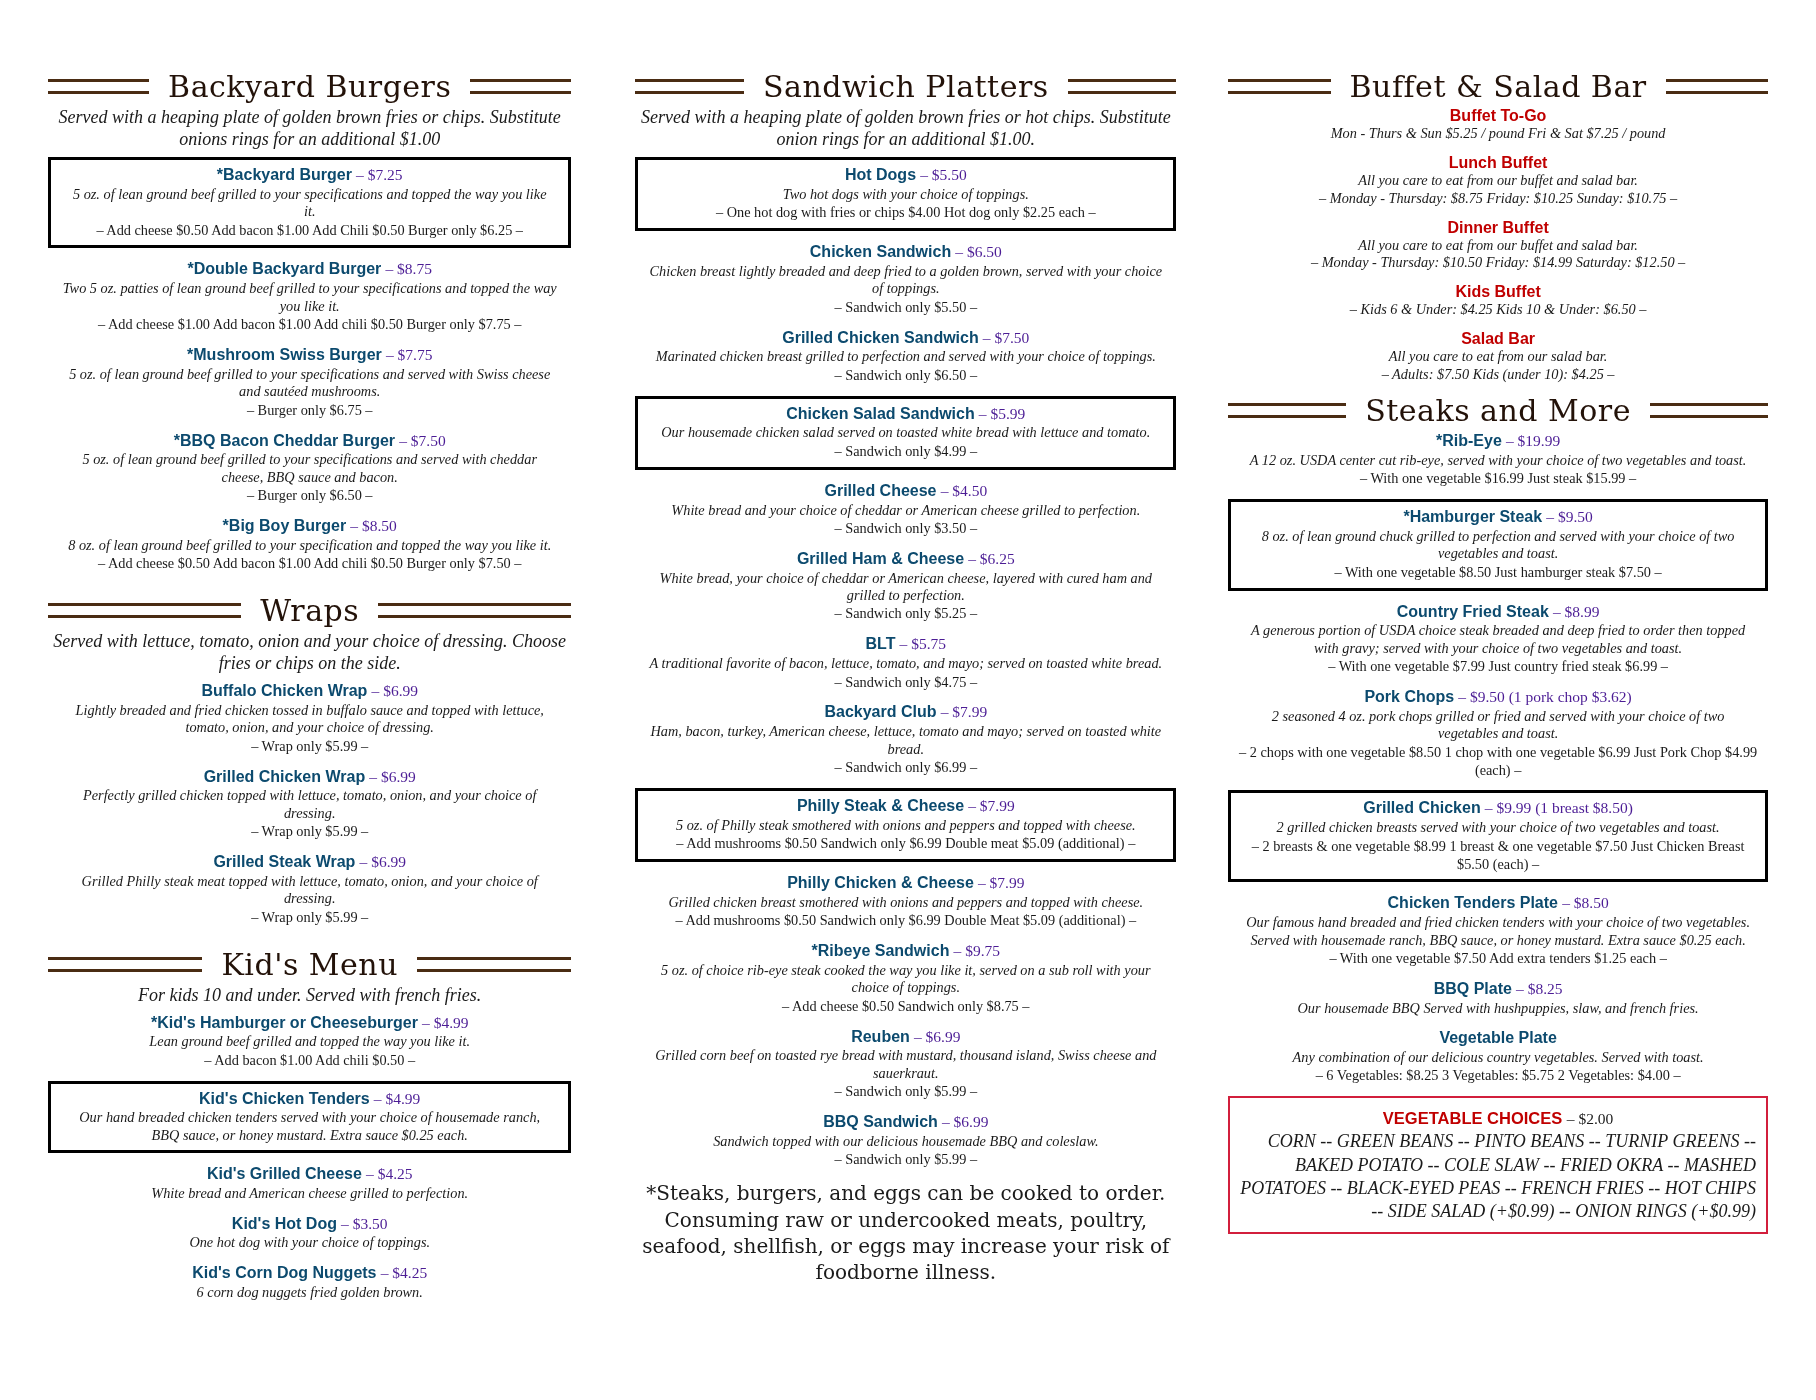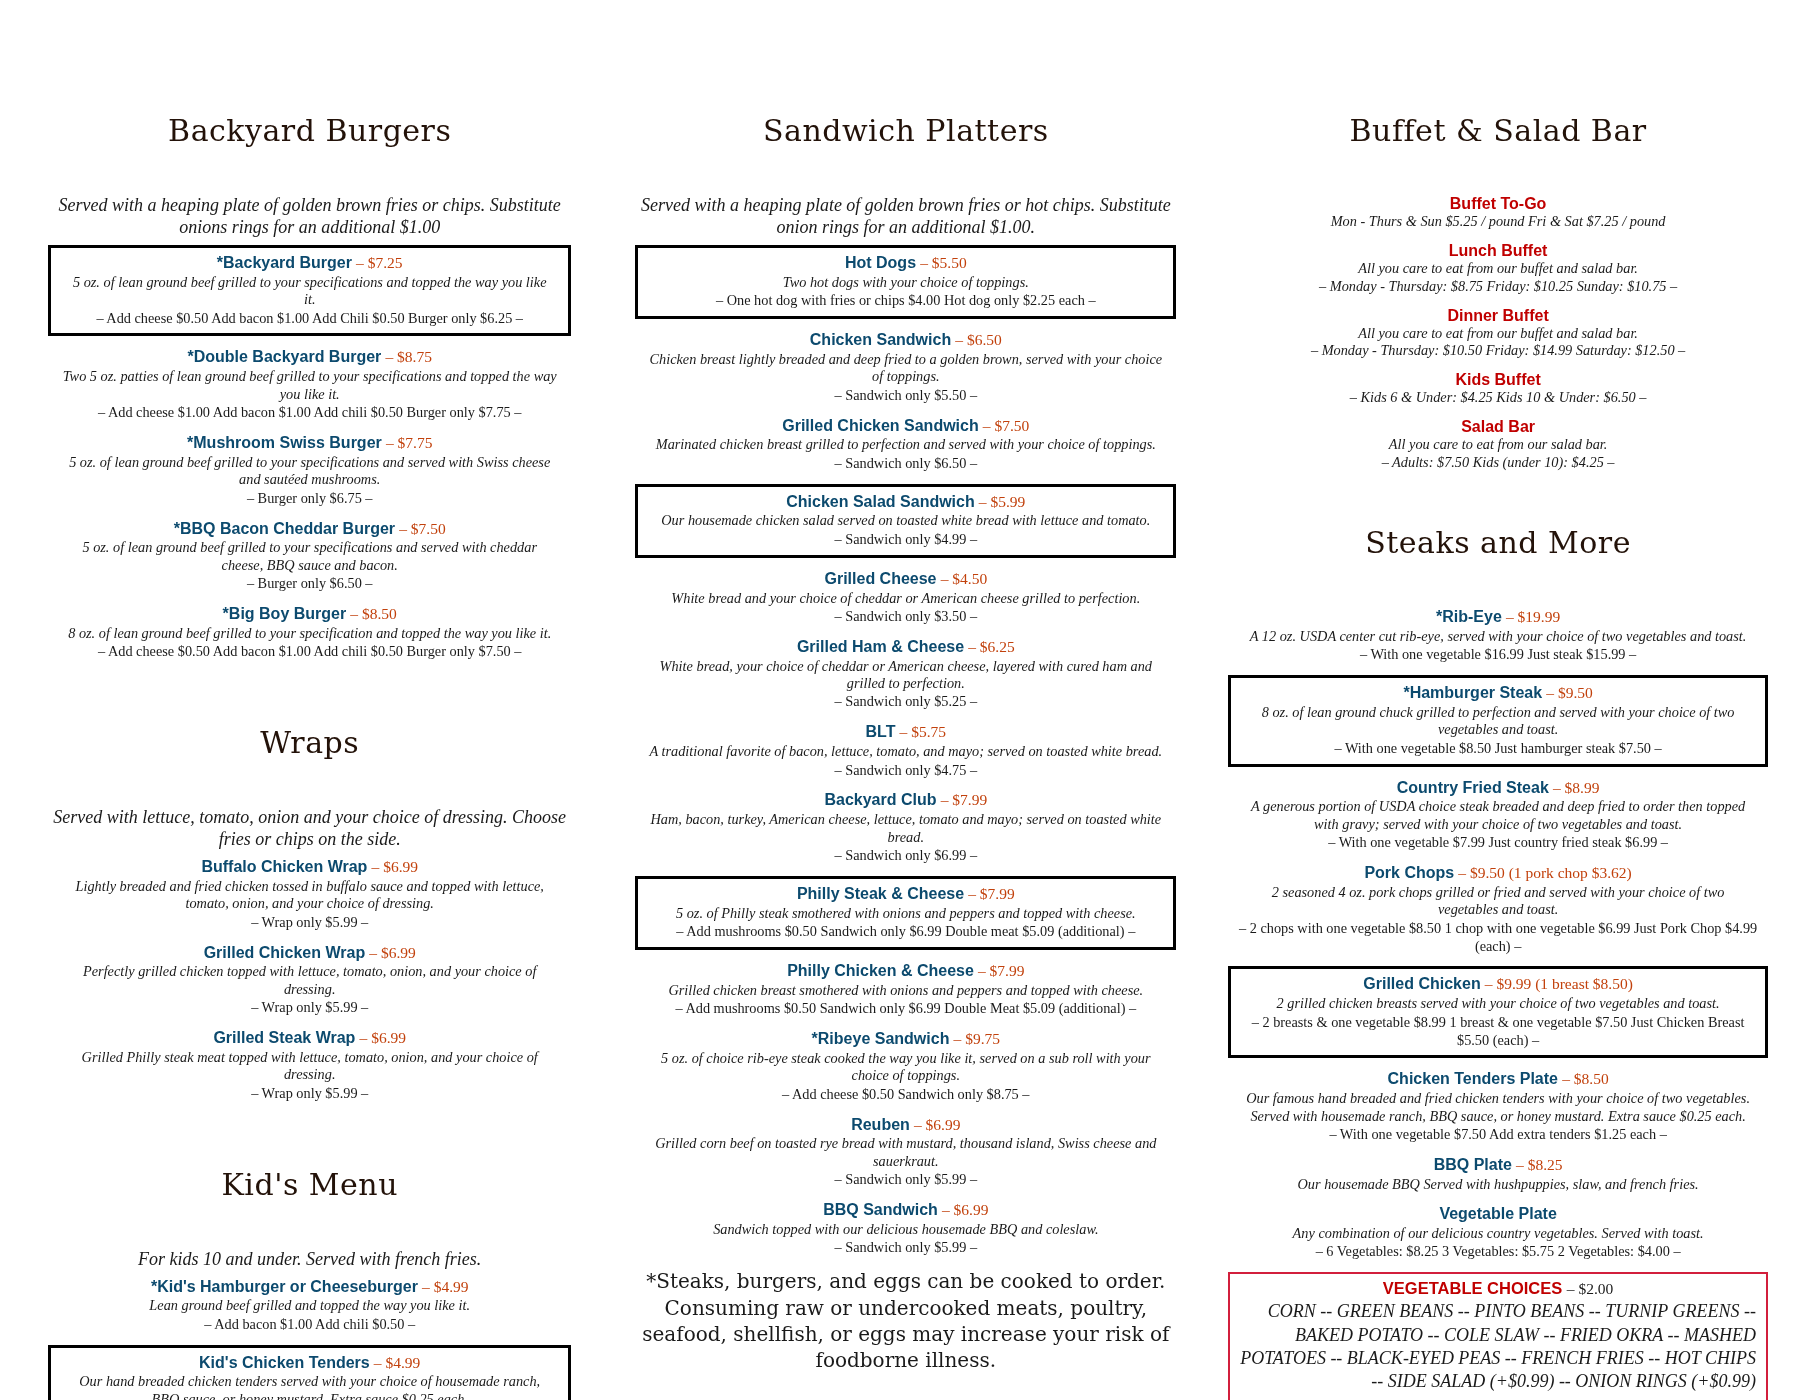--- a/index.html
+++ b/index.html
@@ -32,23 +32,22 @@
   }
   .col-left { width: 585px; padding-right: 42px; }
   .col-mid  { width: 605px; padding: 0 22px; }
   .col-right{ width: 590px; padding-left: 30px; }
 
   
   .sec-head {
     display: flex;
     align-items: center;
     justify-content: space-between;
-    gap: 29px;
+    gap: 19px;
     margin: 0 0 4px 0;
-    flex-direction: column;
   }
   .sec-head .rule {
     flex: 1 1 auto;
     height: 9px;
     border-top: 3px solid #4a2c13;
     border-bottom: 3px solid #4a2c13;
   }
   .sec-head h2 {
     margin: 0;
     font-family: "DejaVu Serif", serif;
@@ -78,21 +77,21 @@
     line-height: 1.2;
     margin-bottom: 1px;
   }
   .item .nm {
     font-weight: bold;
     color: #0c4a6e;
     font-family: "Liberation Sans", sans-serif;
     font-size: 16px;
   }
   .item .price {
-    color: #c2410c;
+    color: #4c1d95;
     font-size: 15.5px;
     font-family: "Liberation Serif", serif;
   }
   .item .desc {
     font-style: italic;
     font-size: 14.3px;
     line-height: 1.22;
     margin: 1px 14px 0 14px;
   }
   .item .opts {
@@ -120,21 +119,21 @@
     text-align: center;
     font-style: italic;
     font-size: 14.3px;
     line-height: 1.25;
   }
   .bgap { height: 9px; }
 
   
   .veg-box {
     border: 2.5px solid #d21f3c;
-    padding: 5px 10px 8px 10px;
+    padding: 11px 10px 8px 10px;
     margin-top: 10px;
   }
   .veg-title {
     text-align: center;
     font-weight: bold;
     color: #c00000;
     font-family: "Liberation Sans", sans-serif;
     font-size: 16.5px;
     margin-bottom: 2px;
   }

